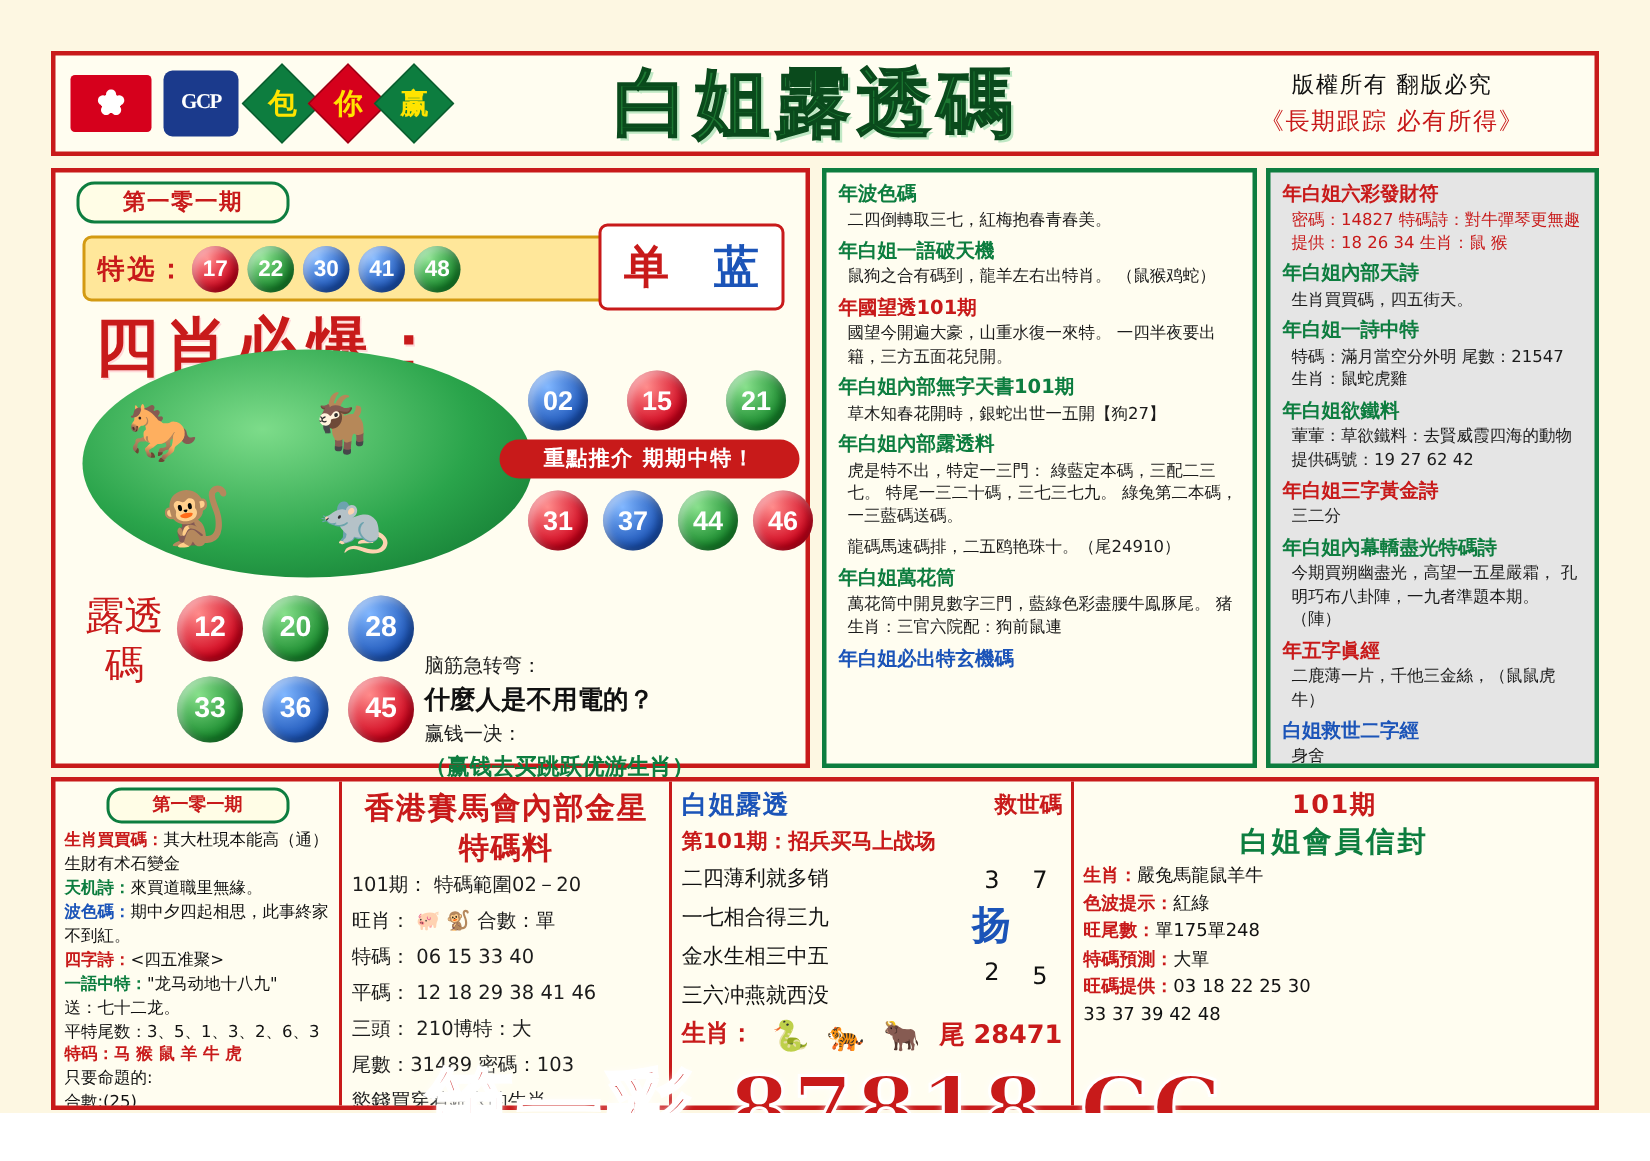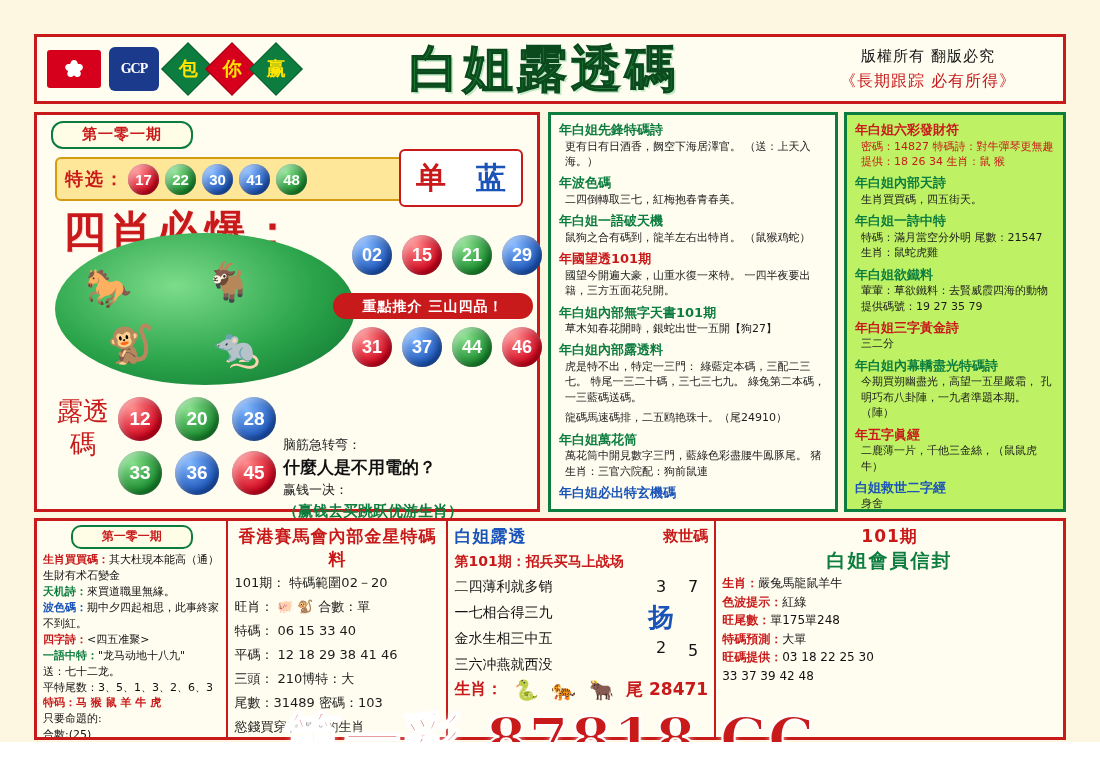--- a/index.html
+++ b/index.html
@@ -105,21 +105,21 @@
     font-family:"DejaVu Serif","Liberation Serif",serif;
     text-shadow:1px 1px 0 #ffd9d9;
   }
   .greenoval{
     position:absolute;left:18px;top:118px;width:300px;height:152px;
     background:radial-gradient(ellipse at 40% 35%, #7ddc8a 0%, #2aa44b 55%, #0c6c2b 100%);
     border-radius:50%;
   }
   .animal{position:absolute;font-size:38px;line-height:1;}
   .row-top{
-    position:absolute;left:310px;top:120px;display:flex;
+    position:absolute;left:310px;top:132px;display:flex;gap:16px;
   }
   .row-top .ball{width:40px;height:40px;font-size:18px;margin:0 5px;}
   .zhongdian{
     position:absolute;left:296px;top:178px;width:200px;height:26px;
     background:#c81a1a;border-radius:13px;color:#fff;
     font-size:14px;font-weight:bold;text-align:center;line-height:26px;letter-spacing:1px;
   }
   .row-bot{
     position:absolute;left:310px;top:212px;display:flex;
   }
@@ -147,21 +147,21 @@
   .lt-rows .ball{width:44px;height:44px;font-size:19px;margin-right:10px;}
 
   
   .midpanel{
     position:absolute;left:548px;top:112px;width:290px;height:400px;
     background:#fffdf0;border:3px solid #0d7d3f;box-sizing:border-box;
     padding:6px 8px;overflow:hidden;
   }
   .rightpanel{
     position:absolute;left:844px;top:112px;width:222px;height:400px;
-    background:#bef264;border:3px solid #0d7d3f;box-sizing:border-box;
+    background:#e5e5e5;border:3px solid #0d7d3f;box-sizing:border-box;
     padding:6px 8px;overflow:hidden;
   }
   .blk{margin-bottom:5px;}
   .blk .h{font-size:13px;font-weight:bold;color:#0d7d3f;line-height:1.35;}
   .blk .h.red{color:#c81a1a;}
   .blk .h.blue{color:#1b54b8;}
   .blk .b{font-size:11px;color:#1b1b1b;line-height:1.4;padding-left:6px;}
   .blk .b.red{color:#c81a1a;}
 
   
@@ -178,21 +178,21 @@
   .c1 .badge{
     width:118px;height:20px;border:2px solid #0d7d3f;border-radius:10px;
     color:#c81a1a;font-size:12px;font-weight:bold;text-align:center;line-height:18px;
     margin:0 auto 3px;background:#fffde6;
   }
   .c1 .line{font-size:11px;line-height:1.45;color:#111;}
   .c1 .k{color:#c81a1a;font-weight:bold;}
   .c1 .g{color:#0d7d3f;font-weight:bold;}
   .c1 .bl{color:#1b54b8;font-weight:bold;}
   .c2 .title{
-    font-size:17px;font-weight:bold;color:#c81a1a;text-align:center;
+    font-size:20px;font-weight:bold;color:#c81a1a;text-align:center;
     letter-spacing:1px;
     font-family:"DejaVu Serif","Liberation Serif",serif;
   }
   .c2 .row{font-size:13px;color:#1b1b1b;line-height:1.85;}
   .c3 .hdr{display:flex;justify-content:space-between;align-items:center;}
   .c3 .hl{font-size:17px;font-weight:bold;color:#1b54b8;letter-spacing:1px;}
   .c3 .hr{font-size:15px;font-weight:bold;color:#c81a1a;}
   .c3 .main{font-size:14px;color:#c81a1a;font-weight:bold;line-height:1.5;margin-top:3px;}
   .c3 .verses{font-size:14px;color:#111;line-height:1.85;margin-top:2px;}
   .c4 .t1{font-size:17px;font-weight:bold;color:#c81a1a;text-align:center;letter-spacing:1px;}
@@ -270,21 +270,21 @@
       <div class="animal" style="left:158px;top:96px;">🐀</div>
     </div>
 
     <div class="row-top">
       <div class="ball b-blue">02</div>
       <div class="ball b-red">15</div>
       <div class="ball b-green">21</div>
       <div class="ball b-blue">29</div>
     </div>
 
-    <div class="zhongdian">重點推介 三山四品！</div>
+    <div class="zhongdian">重點推介 期期中特！</div>
 
     <div class="row-bot">
       <div class="ball b-red">31</div>
       <div class="ball b-blue">37</div>
       <div class="ball b-green">44</div>
       <div class="ball b-red">46</div>
     </div>
 
 
     <div class="riddle">
@@ -304,25 +304,20 @@
       <div class="r">
         <div class="ball b-green">33</div>
         <div class="ball b-blue">36</div>
         <div class="ball b-red">45</div>
       </div>
     </div>
   </div>
 
   <div class="midpanel">
     <div class="blk">
-        <div class="h green">年白姐先鋒特碼詩</div>
-        <div class="b">更有日有日酒香，阙空下海居澤官。
-（送：上天入海。）</div>
-      </div>
-    <div class="blk">
         <div class="h green">年波色碼</div>
         <div class="b">二四倒轉取三七，紅梅抱春青春美。</div>
       </div>
     <div class="blk">
         <div class="h green">年白姐一語破天機</div>
         <div class="b">鼠狗之合有碼到，龍羊左右出特肖。
 （鼠猴鸡蛇）</div>
       </div>
     <div class="blk">
         <div class="h red">年國望透101期</div>
@@ -364,21 +359,21 @@
         <div class="b">生肖買買碼，四五街天。</div>
       </div>
     <div class="blk">
         <div class="h green">年白姐一詩中特</div>
         <div class="b">特碼：滿月當空分外明
 尾數：21547 生肖：鼠蛇虎雞</div>
       </div>
     <div class="blk">
         <div class="h green">年白姐欲鐵料</div>
         <div class="b">葷葷：草欲鐵料：去賢威霞四海的動物
-提供碼號：19 27 35 79</div>
+提供碼號：19 27 62 42</div>
       </div>
     <div class="blk">
         <div class="h red">年白姐三字黃金詩</div>
         <div class="b">三二分</div>
       </div>
     <div class="blk">
         <div class="h green">年白姐內幕轎盡光特碼詩</div>
         <div class="b">今期買朔幽盡光，高望一五星嚴霜，
 孔明巧布八卦陣，一九者準題本期。（陣）</div>
       </div>

